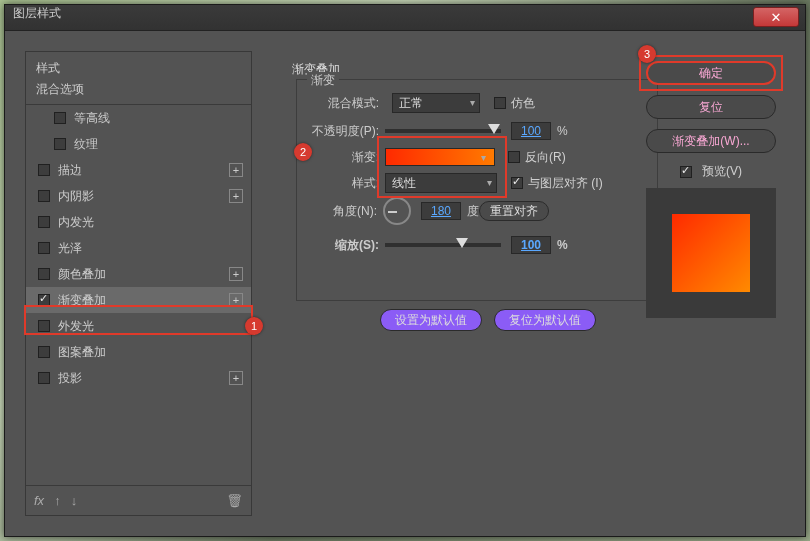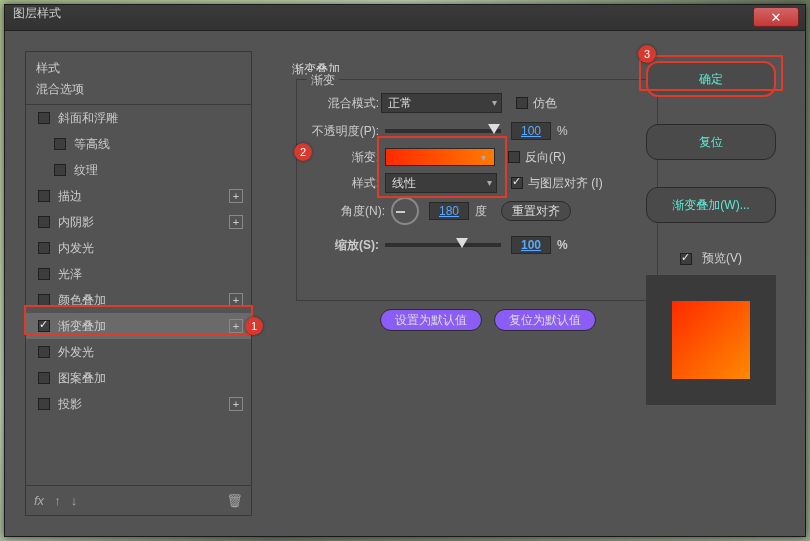--- a/index.html
+++ b/index.html
@@ -109,21 +109,21 @@
   .slider { height:4px; background:#2f2f2f; position:relative; }
   .slider .thumb{ position:absolute; top:-5px; width:0;height:0; border-left:6px solid transparent; border-right:6px solid transparent; border-top:10px solid #ddd;}
   .numbox { width:40px; height:18px; background:#3c3c3c; border:1px solid #282828; color:#5aa8ff; display:flex; align-items:center; justify-content:center; text-decoration:underline;}
   .unit{ color:#ccc; margin-left:6px;}
   .grad-swatch{ width:110px; height:18px; border:1px solid #282828; background:linear-gradient(90deg,#ff2a00,#ff7a00);}
   .angle-dial{ width:28px; height:28px; border:2px solid #888; border-radius:50%; position:relative;}
   .angle-dial::after{content:""; position:absolute; left:3px; top:12px; width:9px; height:2px; background:#ccc;}
   .btn-small{ height:20px; padding:0 10px; border:1px solid #2b2b2b; border-radius:10px; background:#4a4a4a; color:#ddd; display:flex; align-items:center;}
   .btn-med{ height:22px; padding:0 14px; border:1px solid #2b2b2b; border-radius:11px; background:#8b5cf6; color:#ddd; display:flex; align-items:center;}
   .right-panel { width:148px; position:relative; }
-  .rbtn { width:130px; height:36px; border:1px solid #2a2a2a; border-radius:12px; background:#4a4a4a; color:#5eead4; display:flex; align-items:center; justify-content:center; margin:0 auto 27px; position: relative;}
+  .rbtn { width:130px; height:24px; border:1px solid #2a2a2a; border-radius:12px; background:#4a4a4a; color:#f9a8d4; display:flex; align-items:center; justify-content:center; margin:0 auto 10px; position: relative;}
   .preview-box{ width:130px; height:130px; background:#3a3a3a; margin:8px auto 0; display:flex; align-items:center; justify-content:center;}
   .preview-sw{ width:78px; height:78px; background:linear-gradient(135deg,#ff2a00,#ff8a00);}
   .callout { position:absolute; width:18px; height:18px; background:#d63a2f; border-radius:50%; color:#fff; font-size:11px; display:flex; align-items:center; justify-content:center; box-shadow:0 0 3px rgba(0,0,0,0.5); z-index:20;}
   .red-border{ border:2px solid #e03a2a !important; }
   .red-box{ position:absolute; border:2px solid #e03a2a; pointer-events:none; z-index:15;}
 </style>
 </head>
 <body>
 
 <div class="window">
@@ -132,24 +132,20 @@
     <div class="close-btn">
       <span>✕</span>
     </div>
   </div>
   <div class="content">
 
     <div class="left-panel">
       <div class="lp-head">样式</div>
       <div class="lp-sub">混合选项</div>
       <div class="lp-list">
-        <div class="lp-row">
-            <input type="checkbox" class="" style="">
-            <span>斜面和浮雕</span>
-          </div>
         <div class="lp-row" style="padding-left:28px">
             <input type="checkbox" style="">
             <span>等高线</span>
           </div>
         <div class="lp-row" style="padding-left:28px">
             <input type="checkbox" style="">
             <span>纹理</span>
           </div>
         <div class="lp-row">
             <input type="checkbox" style="">
@@ -203,21 +199,21 @@
       <div class="red-box" style="left:-2px; top:253px; width:229px; height:30px;"></div>
     </div>
 
     <div class="mid-panel">
       <div class="section-title">渐变叠加</div>
       <div class="group-box">
         <span class="group-label">渐变</span>
 
         <div class="row" style="left:10px; top:12px; width:340px;">
           <span class="lbl" style="width:72px">混合模式:</span>
-          <div class="sel-box" style="width:121px; margin-left:2px">
+          <div class="sel-box" style="width:88px; margin-left:13px">
               <span>正常</span>
               <span class="chev">▾</span>
             </div>
           <input type="checkbox" class="chk" style="margin-left: 14px;">
           <span>仿色</span>
         </div>
 
         <div class="row" style="left:0px; top:40px; width:350px;">
           <span class="lbl" style="width:82px">不透明度(P):</span>
           <div class="slider" style="width:116px; margin-left:6px">
@@ -238,26 +234,26 @@
         <div class="row" style="left:48px; top:92px;">
           <span class="lbl" style="width:34px">样式:</span>
           <div class="sel-box" style="width:112px; margin-left:6px">
               <span>线性</span>
               <span class="chev">▾</span>
             </div>
           <input type="checkbox" class="chk" checked="" style="margin-left: 14px;">
           <span>与图层对齐 (I)</span>
         </div>
 
-        <div class="row" style="left:36px; top:120px;">
+        <div class="row" style="left:28px; top:120px;">
           <span class="lbl" style="width:52px">角度(N):</span>
           <div class="angle-dial" style="margin-left:6px"></div>
           <div class="numbox" style="margin-left:10px">180</div>
           <span class="unit">度</span>
-          <div class="btn-small" style="margin-left:14px">
+          <div class="btn-small" style="">
               <span>重置对齐</span>
             </div>
         </div>
 
         <div class="row" style="left:30px; top:154px;font-weight:bold;">
           <span class="lbl" style="width:52px">缩放(S):</span>
           <div class="slider" style="width:116px; margin-left:6px">
               <span class="thumb" style="left:71px"></span>
             </div>
           <div class="numbox" style="margin-left:10px">100</div>

